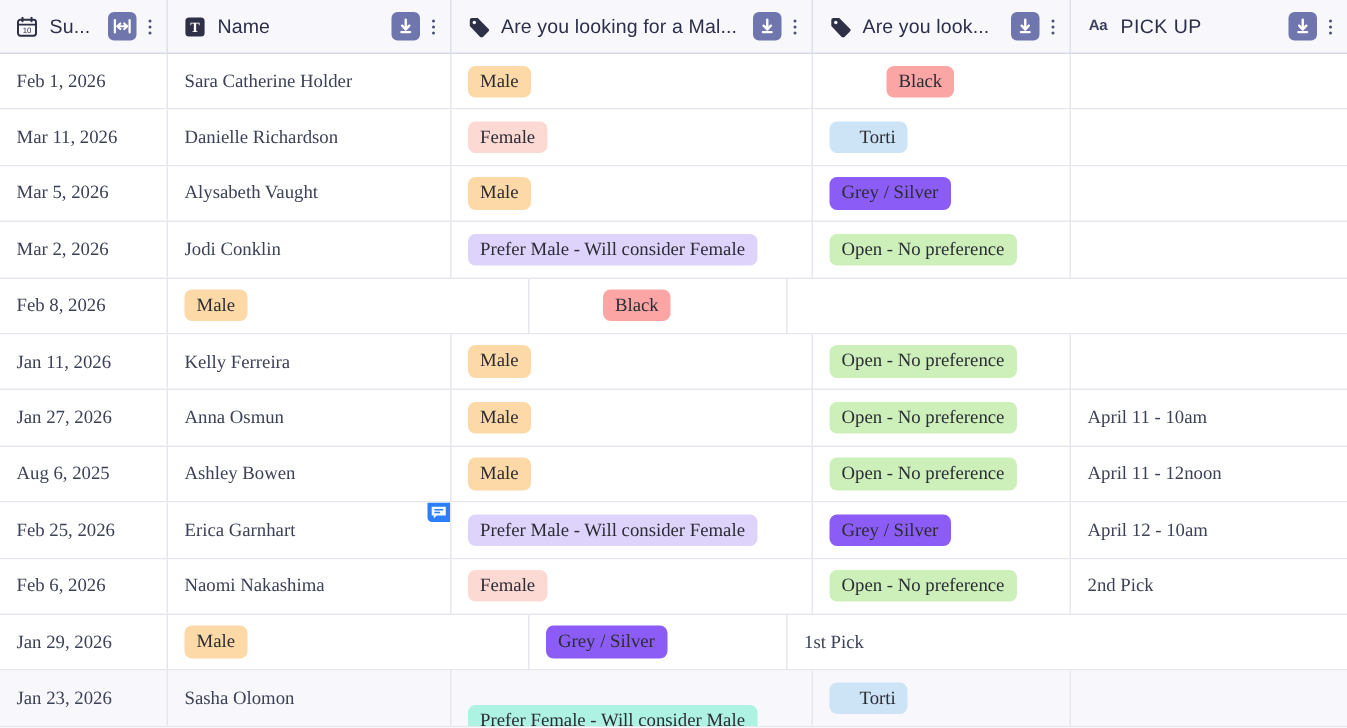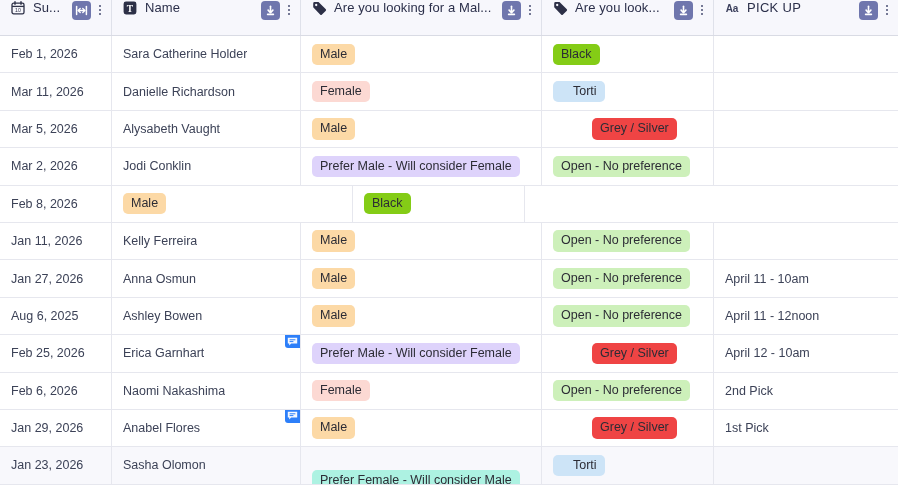--- a/index.html
+++ b/index.html
@@ -19,21 +19,21 @@
 
   
   .header-row {
     display: flex;
     height: 36px;
     background: #f7f7fc;
     border-bottom: 1px solid #d9dbe4;
   }
   .hcell {
     display: flex;
-    align-items: flex-start;
+    align-items: center;
     height: 100%;
     border-right: 1px solid #dfe1ea;
     padding: 0 4px 0 10px;
     position: relative;
     overflow: hidden;
     flex: none;
   }
   .hcell:last-child { border-right: none; }
   .h-type-icon {
     flex: none;
@@ -86,21 +86,21 @@
     background: #4a4f73;
   }
   .aa-icon {
     font-size: 10px;
     font-weight: 700;
     color: #3b3f5c;
     letter-spacing: -.2px;
   }
 
   
-  .body { position: relative; }
+  .body { position: relative; font-family: Liberation Serif, serif; }
   .row {
     display: flex;
     height: 37.4px;
     border-bottom: 1px solid #e6e7ee;
     background: #ffffff;
   }
   .row.alt { background: #f8f8fc; }
   .cell {
     display: flex;
     align-items: center;
@@ -128,23 +128,23 @@
     white-space: nowrap;
     line-height: 1.15;
     max-width: 100%;
     overflow: hidden;
     text-overflow: ellipsis;
   }
   .chip.male        { background: #fcd9a6; }
   .chip.female      { background: #fcd9d3; }
   .chip.prefer-male { background: #ded3fb; }
   .chip.prefer-fem  { background: #adf2e2; margin-top: 31px; }
-  .chip.black       { background: #84cc16; }
+  .chip.black       { background: #fca5a5; margin-left: 38px; }
   .chip.torti       { background: #cde4f7; padding-left: 20px; }
-  .chip.grey        { background: #ef4444; margin-left: 39px; }
+  .chip.grey        { background: #8b5cf6; }
   .chip.open        { background: #cdf0ba; }
 
   .comment-flag {
     position: absolute;
     top: 0; right: 0;
     width: 15px; height: 13px;
     background: #2d7ff9;
     border-radius: 0 0 0 3px;
     display: flex;
     align-items: center;
@@ -454,30 +454,20 @@
           <span class="chip open">Open - No preference</span>
         </div>
         <div class="cell c4">
           <span class="cell-text">2nd Pick</span>
         </div>
       </div>
       <div class="row">
         <div class="cell c0">
           <span class="cell-text">Jan 29, 2026</span>
         </div>
-        <div class="cell c1">
-          <span class="cell-text">Anabel Flores</span>
-          <span class="comment-flag">
-            <svg width="11" height="10" viewBox="0 0 11 10">
-              <path d="M0.8 0.8 H10.2 V6.6 H4.2 L2.2 8.6 V6.6 H0.8 Z" fill="#ffffff" opacity="0.95"></path>
-              <line x1="2.6" y1="2.8" x2="8.4" y2="2.8" stroke="#2d7ff9" stroke-width="1"></line>
-              <line x1="2.6" y1="4.6" x2="6.4" y2="4.6" stroke="#2d7ff9" stroke-width="1"></line>
-            </svg>
-          </span>
-        </div>
         <div class="cell c2">
           <span class="chip male">Male</span>
         </div>
         <div class="cell c3">
           <span class="chip grey">Grey / Silver</span>
         </div>
         <div class="cell c4">
           <span class="cell-text">1st Pick</span>
         </div>
       </div>

